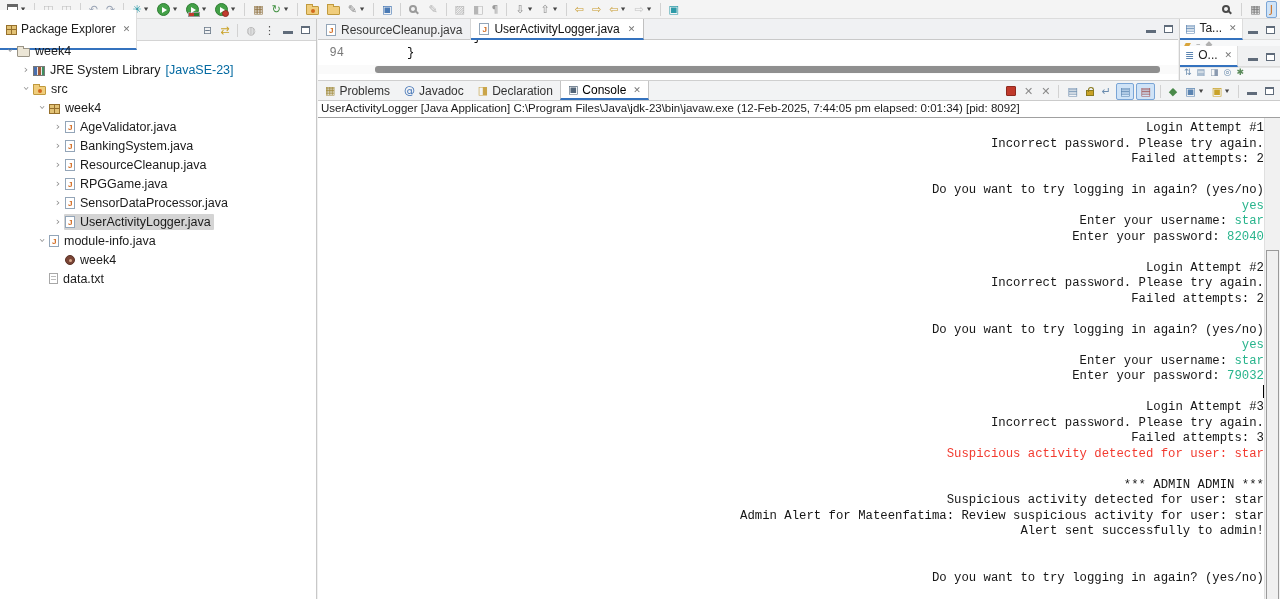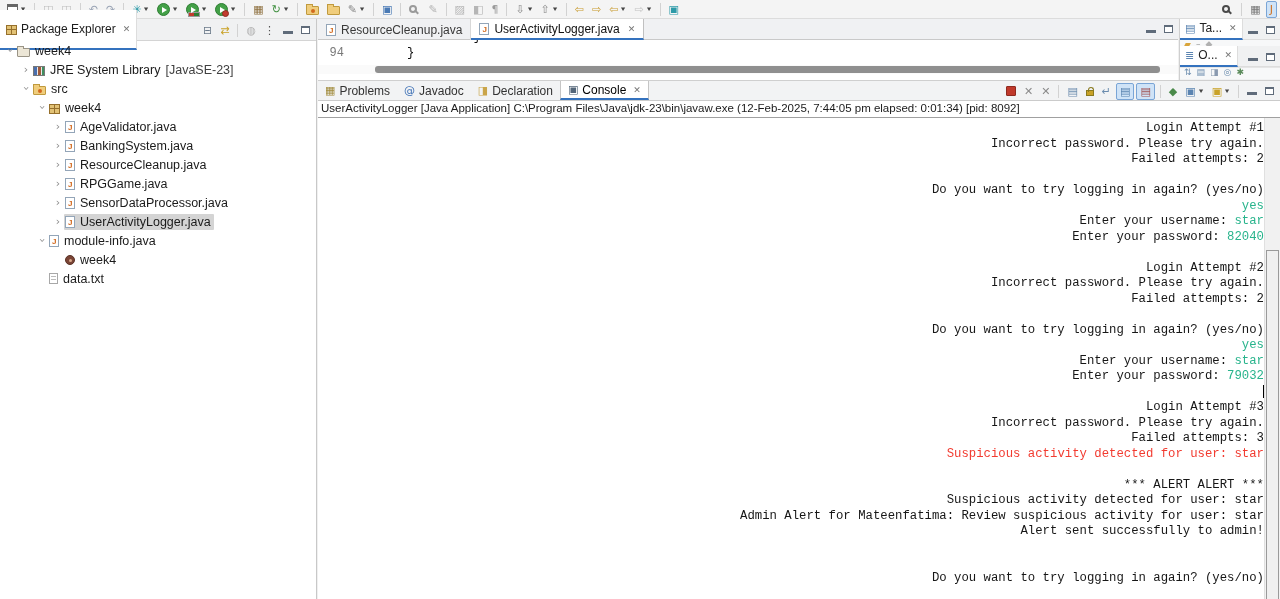--- a/index.html
+++ b/index.html
@@ -73,21 +73,21 @@
   .tclose { font-family:"DejaVu Sans",sans-serif; font-size:9px; color:#777; margin-left:3px; }
   .hdr-tools { position:absolute; right:2px; top:0; height:22px; display:flex; align-items:center; }
 
   #tree { position:absolute; left:0; top:22px; right:0; bottom:0; overflow:hidden; }
   .trow { height:19px; display:flex; align-items:center; white-space:nowrap; font-size:12.5px; color:#1a1a1a; }
   .texp { width:12px; display:inline-flex; justify-content:center; color:#8a8a8a;
     font-family:"DejaVu Sans",sans-serif; font-size:11px; }
   .texp.open { transform:rotate(90deg); }
   .tsel-wrap { display:inline-flex; align-items:center; gap:5px; padding:1px 3px 1px 1px; border-radius:1px; }
   .tsel-wrap.sel { background:#d4d4d4; }
-  .tsuffix { color:#404040;text-align:center; }
+  .tsuffix { color:#0369a1;text-align:center; }
 
   
   #editor-region { position:absolute; left:318px; top:19px; width:860px; height:61px; background:#fff; }
   .etabbar { height:21px; background:#f0f1f3; border-bottom:1px solid #c9c9c9; display:flex; position:relative; }
   .etab { display:inline-flex; align-items:center; gap:5px; padding:0 8px; height:21px; color:#3a3a3a;
     border-right:1px solid #d8d8d8; }
   .etab.active { background:#fff; color:#111; border-bottom:2px solid #3472be; border-right:1px solid #c0c0c0; }
   #editor-minmax { position:absolute; right:2px; top:2px; display:flex; }
   #editor-content { position:relative; height:24px; overflow:hidden; background:#fff; }
   .codeline { position:absolute; left:30px; font:12.3px/16px "Liberation Mono",monospace;
@@ -534,21 +534,21 @@
       <div class="cline"><span class="c-o">Do you want to try logging in again? (yes/no)</span></div>
       <div class="cline"><span class="c-i">yes</span></div>
       <div class="cline"><span class="c-o">Enter your username: </span><span class="c-i">star</span></div>
       <div class="cline"><span class="c-o">Enter your password: </span><span class="c-i">79032</span></div>
       <div class="cline"><span class="cursorbar"></span></div>
       <div class="cline"><span class="c-o">Login Attempt #3</span></div>
       <div class="cline"><span class="c-o">Incorrect password. Please try again.</span></div>
       <div class="cline"><span class="c-o">Failed attempts: 3</span></div>
       <div class="cline"><span class="c-e">Suspicious activity detected for user: star</span></div>
       <div class="cline"></div>
-      <div class="cline"><span class="c-o">*** ALERT ALERT ***</span></div>
+      <div class="cline"><span class="c-o">*** ADMIN ADMIN ***</span></div>
       <div class="cline"><span class="c-o">Suspicious activity detected for user: star</span></div>
       <div class="cline"><span class="c-o">Admin Alert for Mateenfatima: Review suspicious activity for user: star</span></div>
       <div class="cline"><span class="c-o">Alert sent successfully to admin!</span></div>
       <div class="cline"></div>
       <div class="cline"></div>
       <div class="cline"><span class="c-o">Do you want to try logging in again? (yes/no)</span></div>
     </div>
   <div id="console-vscroll">
     <div id="console-vthumb"></div>
   </div>

